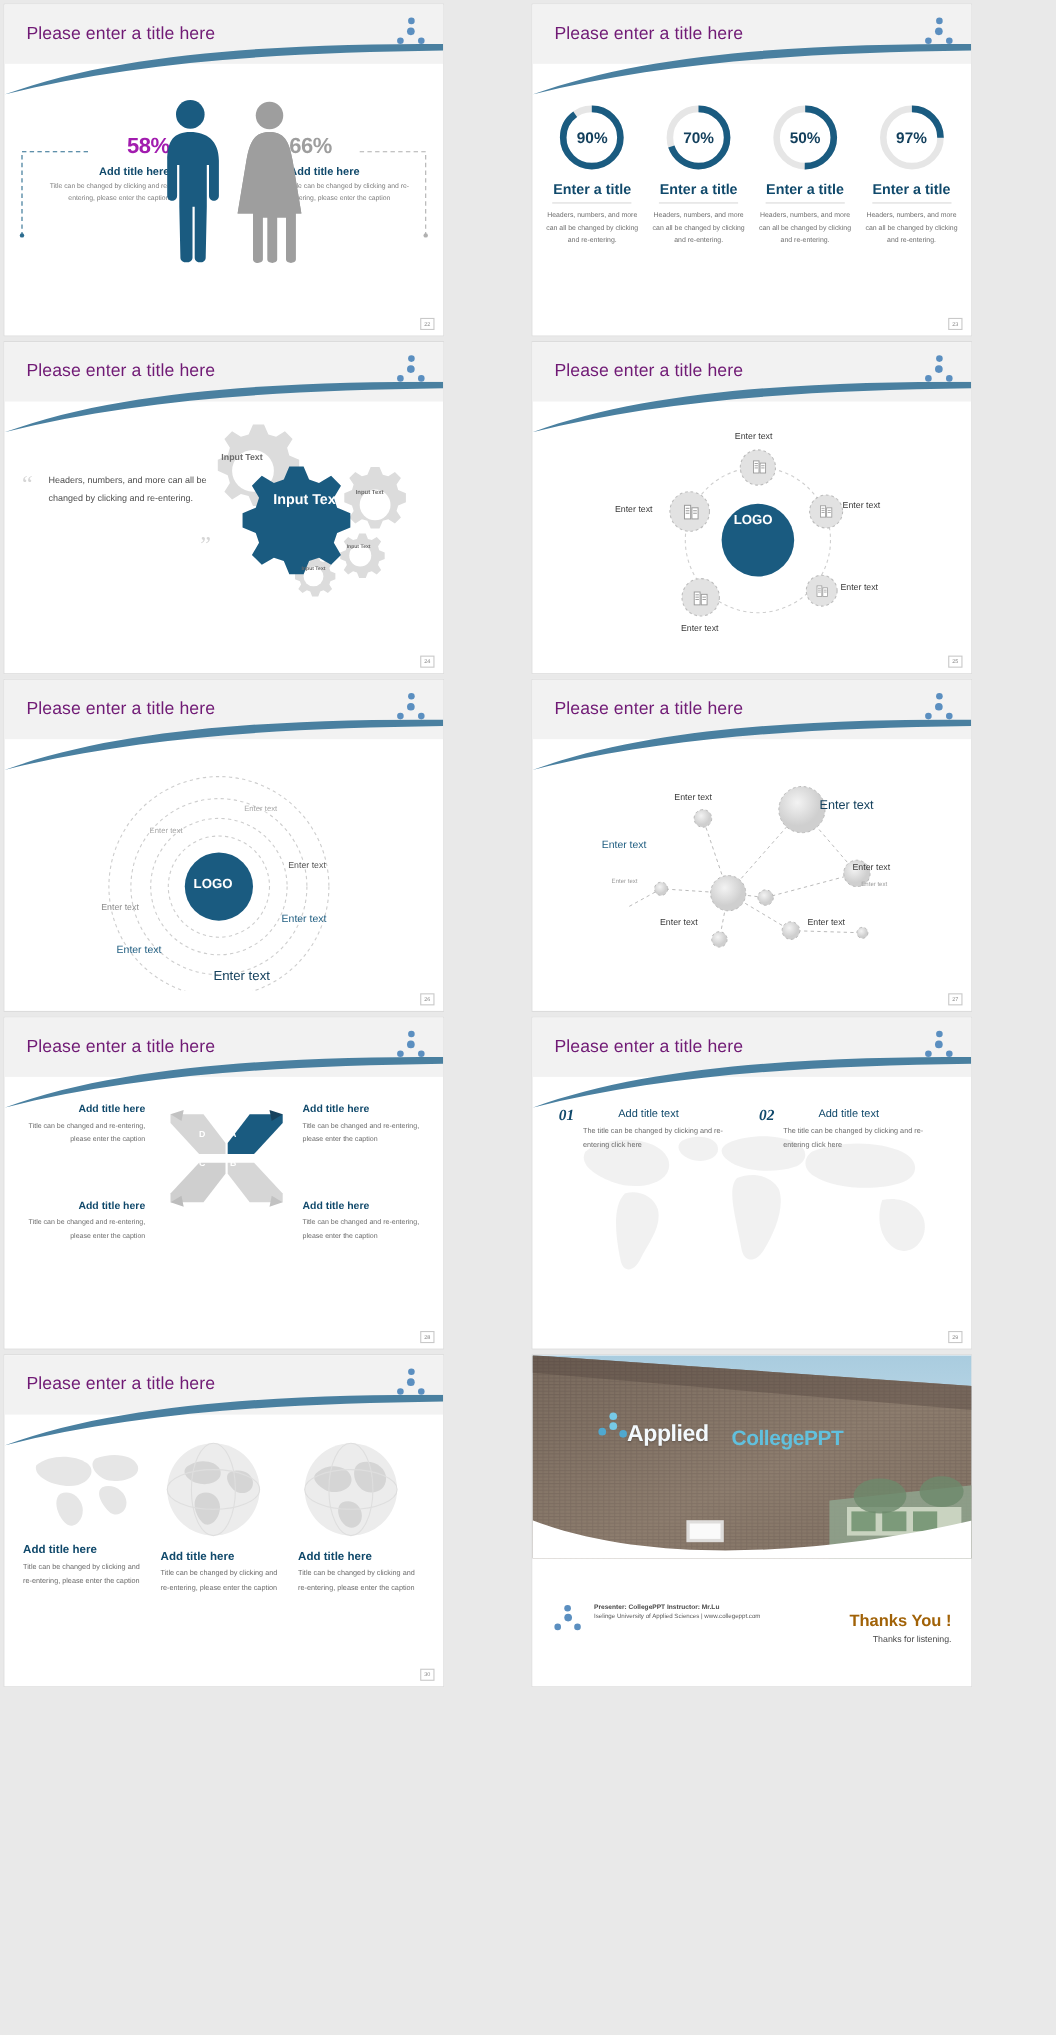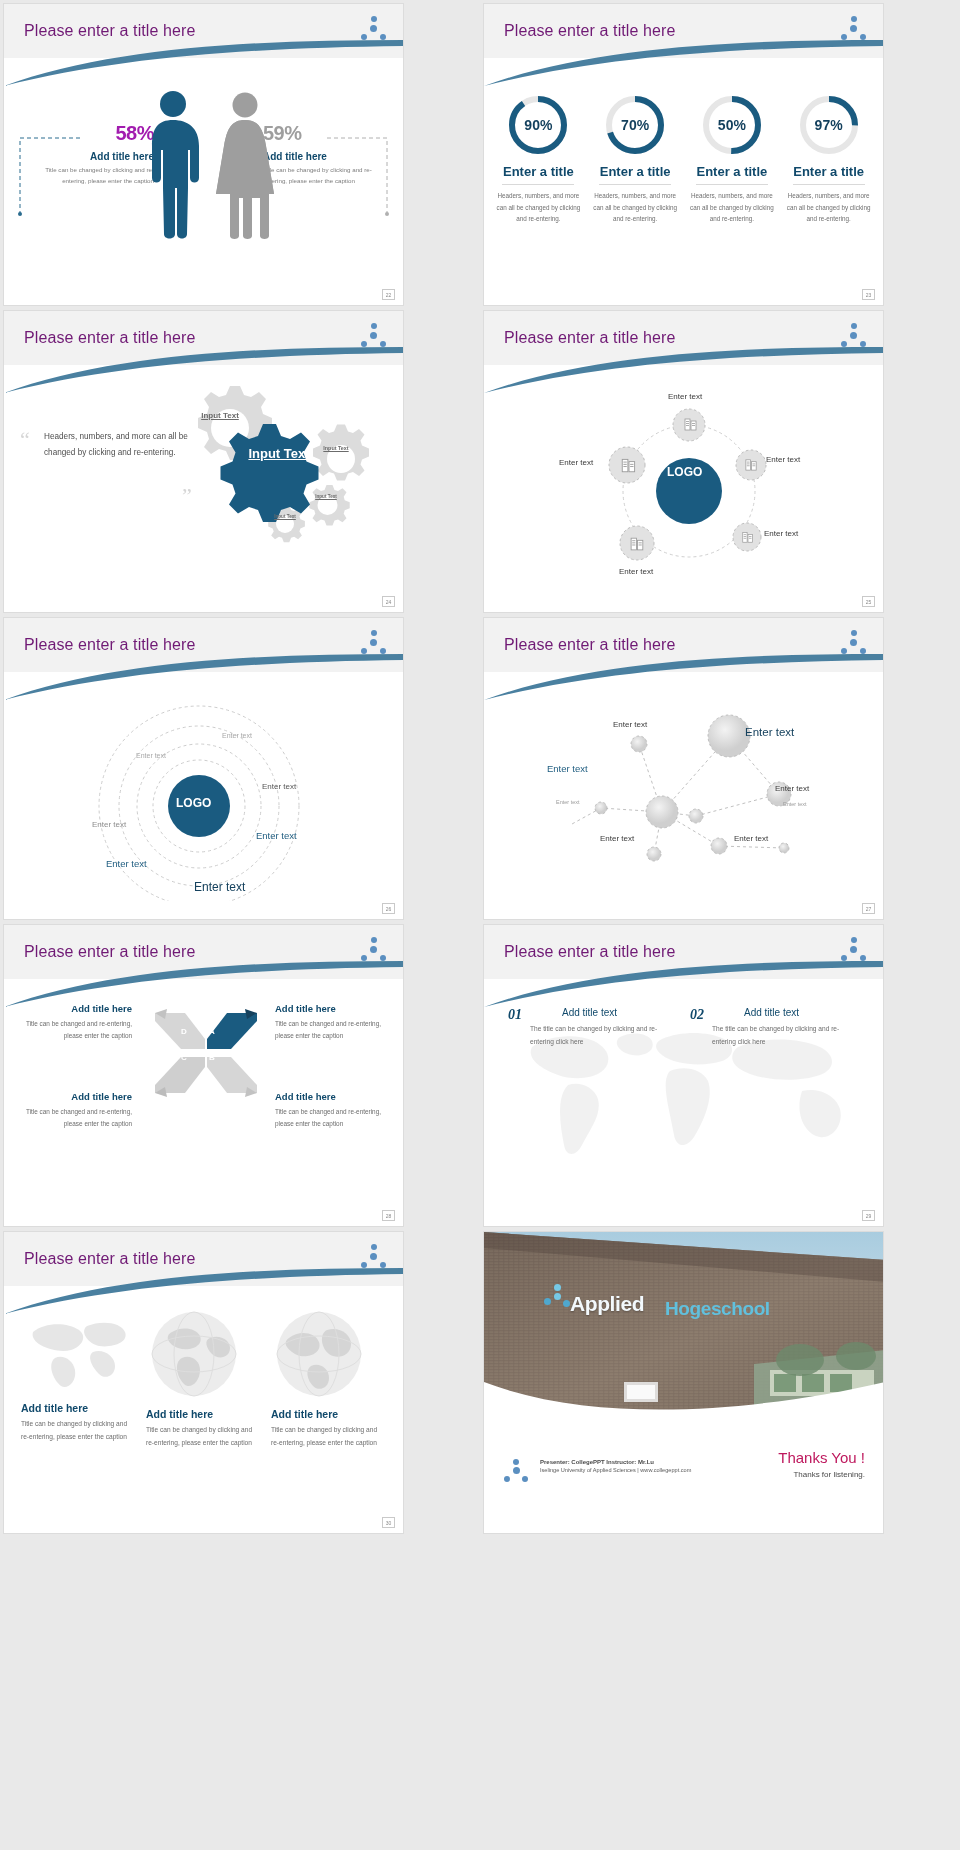--- a/index.html
+++ b/index.html
@@ -53,21 +53,21 @@
   .donut-val {
     position:absolute; inset:0; display:flex; align-items:center; justify-content:center;
     font-size:14px; font-weight:bold; color:#123f5c;
   }
   .donut-title { font-size:13px; font-weight:bold; color:#10496b; margin-top:8px; }
   .donut-rule { width:72px; height:1px; background:#d9d9d9; margin:5px auto 5px; }
   .donut-desc { font-size:6.3px; color:#6f6f6f; line-height:1.85; }
 
   
   .quote { font-size:22px; color:#d6d6d6; font-family:"Liberation Serif",serif; line-height:.6;}
-  .gear-txt { font-size:8px; color:#6b6b6b; text-align:center; font-weight:bold; line-height:1.15;text-decoration:underline;}
+  .gear-txt { font-size:8px; color:#6b6b6b; text-align:center; font-weight:bold; line-height:1.15;}
   .gear-txt.big { font-size:13px; color:#fff; }
   .gear-txt.sm { font-size:5.4px; }
   .gear-txt.xs { font-size:4.6px; }
   .s3-body { font-size:8.2px; color:#4f4f4f; line-height:1.95; }
 
   
   .etxt { font-size:8px; color:#3a3a3a; }
   .etxt-g { font-size:7px; color:#a8a8a8; }
 
   
@@ -80,21 +80,21 @@
   .num { font-size:14px; font-weight:bold; font-style:italic; color:#10496b; font-family:"Liberation Serif",serif;}
   .num-ttl { font-size:10px; font-weight:normal; color:#10496b;margin-left:32px; }
   .num-txt { font-size:6.6px; color:#6d6d6d; line-height:1.95; }
 
   
   .g-ttl { font-size:10.5px; font-weight:bold; color:#10496b; }
   .g-txt { font-size:6.6px; color:#6d6d6d; line-height:1.9; margin-top:4px;}
 
   
   .photo { position:absolute; left:0; top:0; width:100%; height:185px; overflow:hidden; }
-  .thanks-big { font-size:15px; font-weight:normal; color:#be185d; }
+  .thanks-big { font-size:15px; font-weight:bold; color:#a16207;margin-top:16px; }
   .thanks-sm { font-size:8px; color:#4a4a4a; margin-top:4px;}
   .pres1 { font-size:6px; color:#4a4a4a; font-weight:bold;}
   .pres2 { font-size:5.6px; color:#5a5a5a; margin-top:2px;}
 </style>
 </head>
 <body>
 
 <div class="deck">
 
   <div class="slide">
@@ -123,21 +123,21 @@
         <circle cx="66" cy="82" r="2" fill="#b0b0b0"></circle>
       </svg>
 
       <div style="position:absolute;left:40px;top:58px;width:110px;text-align:right;">
         <div class="p-pct navy">58%</div>
         <div class="p-ttl">Add title here</div>
         <div class="p-txt">Title can be changed by clicking and re-entering, please enter the caption</div>
       </div>
 
       <div style="position:absolute;right:30px;top:58px;width:110px;text-align:left;">
-        <div class="p-pct grey">59%</div>
+        <div class="p-pct grey">66%</div>
         <div class="p-ttl">Add title here</div>
         <div class="p-txt">Title can be changed by clicking and re-entering, please enter the caption</div>
       </div>
 
       <svg style="position:absolute;left:140px;top:24px;" width="58" height="152" viewBox="0 0 58 152">
         <circle cx="29" cy="16" r="13" fill="#1a5b80"></circle>
         <path d="M29,32 C14,32 8,40 8,58 L8,90 C8,96 17,96 17,90 L17,62 L19,62 L19,100
                  L20,146 C20,152 31,152 31,146 L31,100 L33,100 L33,146 C33,152 43,152 43,146
                  L44,100 L44,62 L46,62 L46,90 C46,96 55,96 55,90 L55,58 C55,40 44,32 29,32 Z" fill="#1a5b80"></path>
       </svg>
@@ -642,21 +642,21 @@
         <rect x="346" y="142" width="22" height="18" fill="#7c9a7a"></rect>
         <ellipse cx="316" cy="128" rx="24" ry="16" fill="#6d8a6b" opacity="0.8"></ellipse>
         <ellipse cx="372" cy="124" rx="20" ry="14" fill="#6d8a6b" opacity="0.8"></ellipse>
         <rect x="140" y="150" width="34" height="20" fill="#e8e8e8" opacity="0.9"></rect>
         <rect x="143" y="153" width="28" height="14" fill="#fafafa"></rect>
 
         <path d="M0,150 C120,196 290,176 401,150 L401,185 L0,185 Z" fill="#ffffff"></path>
       </svg>
       
       <div style="position:absolute;left:86px;top:60px;font-size:21px;font-weight:bold;color:#f3f9fd;letter-spacing:-.4px;text-shadow:0 1px 2px rgba(0,0,0,.3);">Applied</div>
-      <div style="position:absolute;left:181px;top:66px;font-size:19px;font-weight:bold;color:#5ec7e8;letter-spacing:-.4px;opacity:.92;">Hogeschool</div>
+      <div style="position:absolute;left:181px;top:66px;font-size:19px;font-weight:bold;color:#5ec7e8;letter-spacing:-.4px;opacity:.92;">CollegePPT</div>
       <div style="position:absolute;left:60px;top:52px;width:26px;height:24px;">
         <i style="position:absolute;width:7px;height:7px;border-radius:50%;background:#76c9e6;left:10px;top:0;"></i>
         <i style="position:absolute;width:7px;height:7px;border-radius:50%;background:#76c9e6;left:10px;top:9px;"></i>
         <i style="position:absolute;width:7px;height:7px;border-radius:50%;background:#4fa8cf;left:0px;top:14px;"></i>
         <i style="position:absolute;width:7px;height:7px;border-radius:50%;background:#4fa8cf;left:19px;top:16px;"></i>
       </div>
     </div>
 
     <div style="position:absolute;left:0;top:185px;width:100%;bottom:0;background:#fff;">
       <div style="position:absolute;left:20px;top:42px;width:26px;height:24px;">

